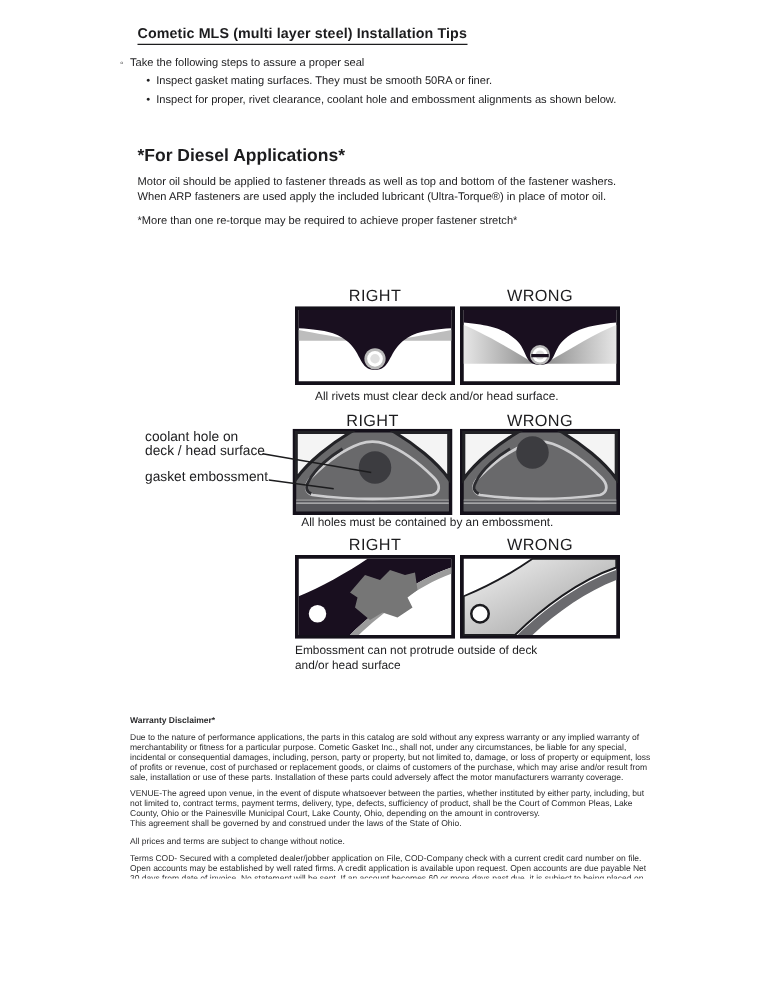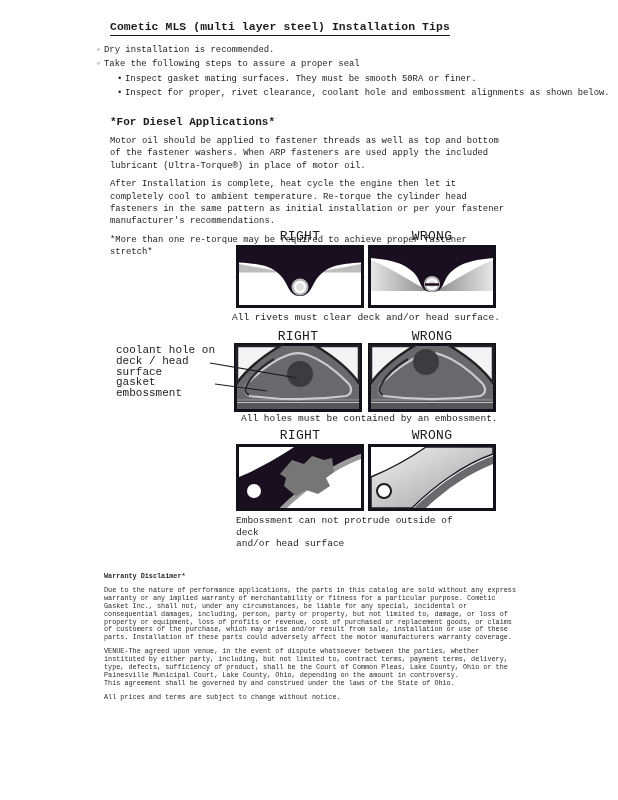--- a/index.html
+++ b/index.html
@@ -1,56 +1,54 @@
 <!DOCTYPE html>
 <html><head>
 <meta charset="utf-8">
 <style>
   html,body{margin:0;padding:0;background:#ffffff;}
   .page{position:relative;width:618px;height:703px;background:#ffffff;color:#1c1c1e;
-        font-family:Liberation Mono, monospace;overflow:hidden;}
+        font-family:Liberation Sans, sans-serif;overflow:hidden;}
   .title{position:absolute;left:110px;top:21px;margin:0;font-size:11.4px;font-weight:bold;
          border-bottom:1.4px solid #1c1c1e;padding-bottom:2px;letter-spacing:.1px;}
   .tips{position:absolute;left:96px;top:43px;margin:0;padding:0;list-style:none;font-size:8.9px;}
   .tips li{height:14.4px;line-height:14.4px;white-space:nowrap;}
   .tips li.sub{padding-left:21px;}
   .glyph{display:inline-block;width:8px;font-size:8px;}
   .glyph.dot{font-size:9px;}
   .diesel{position:absolute;left:110px;top:116px;width:398px;font-size:8.9px;}
-  .diesel h2{margin:0 0 7px 0;font-size:11px;}
+  .diesel h2{margin:0 0 7px 0;font-size:14px;}
   .diesel p{margin:0 0 6px 0;line-height:12.4px;}
   .flabel{position:absolute;width:128px;text-align:center;font-size:13px;letter-spacing:.3px;}
   .fbox{position:absolute;}
   .fbox svg{display:block;}
   .fcap{position:absolute;font-size:9.5px;line-height:11.5px;}
   .sidelabel{position:absolute;width:112px;text-align:left;font-size:11px;line-height:11px;}
   .leaders{position:absolute;left:200px;top:355px;width:115px;height:45px;z-index:5;}
   .legal{position:absolute;left:104px;top:573px;width:419px;font-size:6.8px;line-height:7.9px;color:#2b2b2d;}
   .legal p{margin:0 0 6px 0;white-space:pre-line;}
   .legal .lh{font-weight:bold;}
   .doccode{position:absolute;left:388px;top:756px;font-size:14px;letter-spacing:.2px;}
 </style>
 </head>
 <body>
 
 <div class="page">
 
   <h1 class="title">Cometic MLS (multi layer steel) Installation Tips</h1>
 
   <ul class="tips">
-    <li><span class="glyph">◦</span><span>Dry installation is recommended.</span></li>
     <li><span class="glyph">◦</span><span>Take the following steps to assure a proper seal</span></li>
     <li class="sub"><span class="glyph dot">•</span><span>Inspect gasket mating surfaces.  They must be smooth 50RA or finer.</span></li>
     <li class="sub"><span class="glyph dot">•</span><span>Inspect for proper, rivet clearance, coolant hole and embossment alignments as shown below.</span></li>
   </ul>
 
   <div class="diesel">
     <h2>*For Diesel Applications*</h2>
     <p>Motor oil should be applied to fastener threads as well as top and bottom of the fastener washers. When ARP fasteners are used apply the included lubricant (Ultra-Torque®) in place of motor oil.</p>
-    <p>After Installation is complete, heat cycle the engine then let it completely cool to ambient temperature. Re-torque the cylinder head fasteners in the same pattern as initial installation or per your fastener manufacturer's recommendations.</p>
     <p>*More than one re-torque may be required to achieve proper fastener stretch*</p>
   </div>
 
   <div class="flabel" style="left:236px;top:229px;">RIGHT</div>
   <div class="flabel" style="left:368px;top:229px;">WRONG</div>
 
   <div class="fbox" style="left:236px;top:245px;">
     <svg width="128" height="63" viewBox="0 0 128 63">
       <rect x="1.5" y="1.5" width="125" height="60" fill="#ffffff" stroke="#14101a" stroke-width="3"></rect>
       <path d="M3,19 L3,27.5 L52,27.5 C35,25 16,21.5 3,19 Z" fill="#bdbdbd"></path>
@@ -78,21 +76,21 @@
       <path d="M3,15 L3,46 L60,46 C40,34 18,21 3,15 Z" fill="url(#gwl)"></path>
       <path d="M125,15 L125,46 L68,46 C88,34 110,21 125,15 Z" fill="url(#gwr)"></path>
       <path d="M3,3 H125 V13 C100,15.5 92,19 83,27 C74,35 77,47 64,47 C51,47 54,35 45,27 C36,19 28,15.5 3,13 Z" fill="#190f1f"></path>
       <circle cx="64" cy="39" r="8" fill="#b9b9b9"></circle>
       <circle cx="64" cy="39" r="6" fill="#ffffff"></circle>
       <circle cx="64" cy="39" r="3.6" fill="#dcdcdc"></circle>
       <line x1="57" y1="39.5" x2="71" y2="39.5" stroke="#190f1f" stroke-width="2.5"></line>
     </svg>
   </div>
 
-  <div class="fcap" style="left: 232px; top: 312px; white-space: pre-line;">All rivets must clear deck and/or head surface.</div>
+  <div class="fcap" style="left: 252px; top: 312px; white-space: pre-line;">All rivets must clear deck and/or head surface.</div>
 
   <div class="flabel" style="left:234px;top:329px;">RIGHT</div>
   <div class="flabel" style="left:368px;top:329px;">WRONG</div>
 
   <div class="sidelabel" style="left: 116px; top: 345px; white-space: pre-line;">coolant hole on
 deck / head surface</div>
   <div class="sidelabel" style="left: 116px; top: 377px; white-space: pre-line;">gasket embossment</div>
 
   <svg class="leaders" viewBox="0 0 115 45">
     <line x1="10" y1="8" x2="97" y2="23" stroke="#1c1c1e" stroke-width="1.1"></line>

